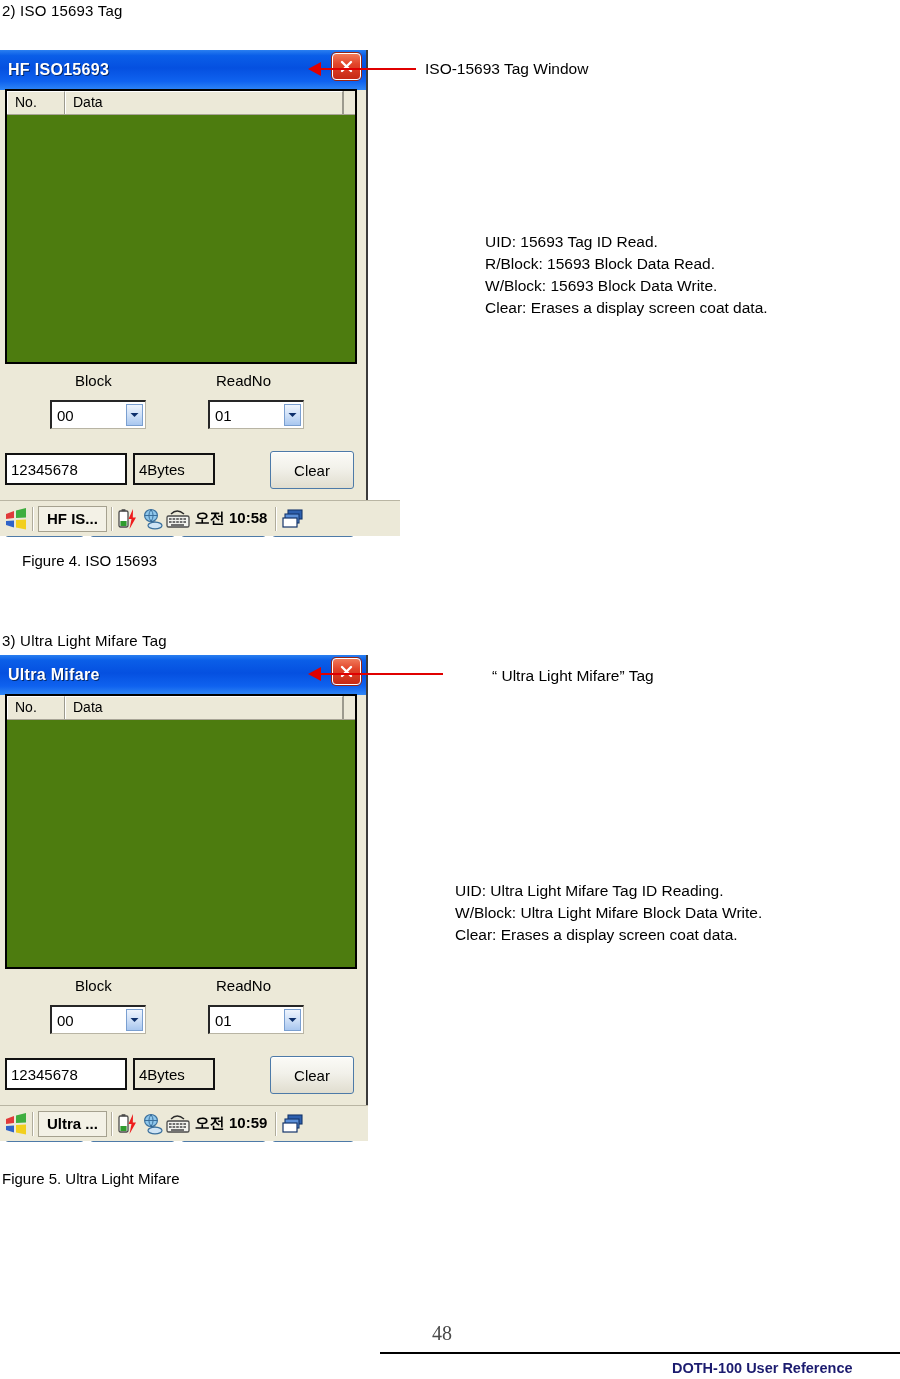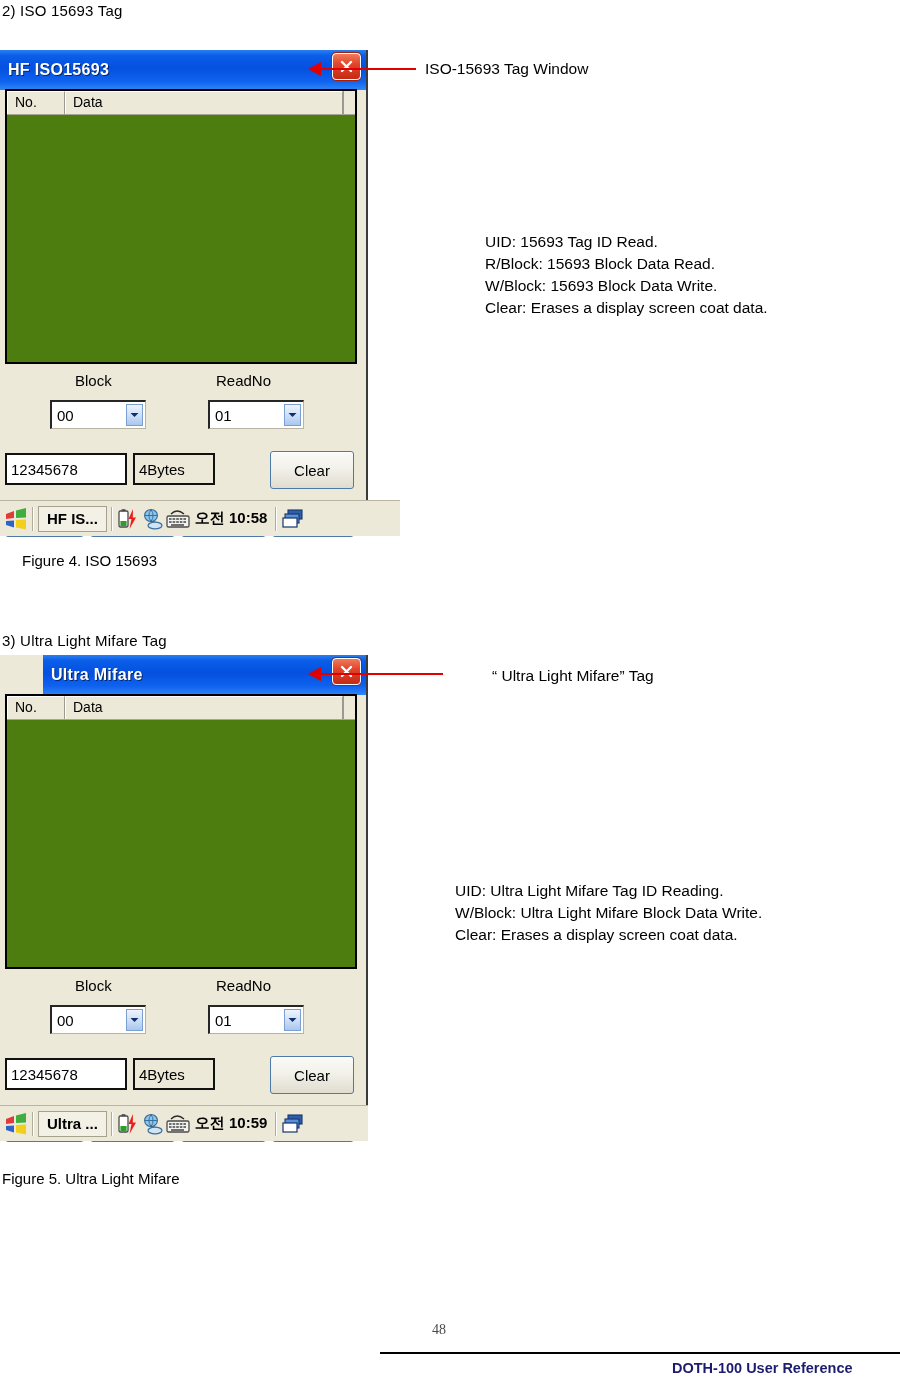--- a/index.html
+++ b/index.html
@@ -248,21 +248,21 @@
     color: #000;
     white-space: nowrap;
     padding: 0 4px;
   }
   .tb-icon { display:flex; align-items:center; justify-content:center; }
 
   
   .page-num {
     position: absolute;
     font-family: "Liberation Serif", serif;
-    font-size: 14px;
+    font-size: 20px;
     color: #4a4a4a;
   }
   .footer-rule {
     position: absolute;
     height: 2px;
     background: #000000;
   }
   .footer-text {
     position: absolute;
     font-size: 14.5px;
@@ -396,21 +396,21 @@
   <div>UID: 15693 Tag ID Read.</div>
   <div>R/Block: 15693 Block Data Read.</div>
   <div>W/Block: 15693 Block Data Write.</div>
   <div>Clear: Erases a display screen coat data.</div>
 </div>
 
 <div class="abs fig-caption" style="left:22px; top:552px;">Figure 4.   ISO 15693</div>
 
 <div class="abs doc-heading" style="left:2px; top:632px;">3) Ultra Light Mifare Tag</div>
 
-<div class="pda-window" style="left:0px; top:655px; width:368px; height:485px;padding-left:43px;">
+<div class="pda-window" style="left:0px; top:655px; width:368px; height:485px;">
 
   <div class="titlebar">
     <span class="titlebar-text">Ultra Mifare</span>
     <div class="close-btn">
       <svg width="15" height="13" viewBox="0 0 15 13" aria-hidden="true">
         <path d="M3 2 L12 11 M12 2 L3 11" stroke="#ffffff" stroke-width="2.4" stroke-linecap="round" fill="none"></path>
       </svg>
     </div>
   </div>
 

